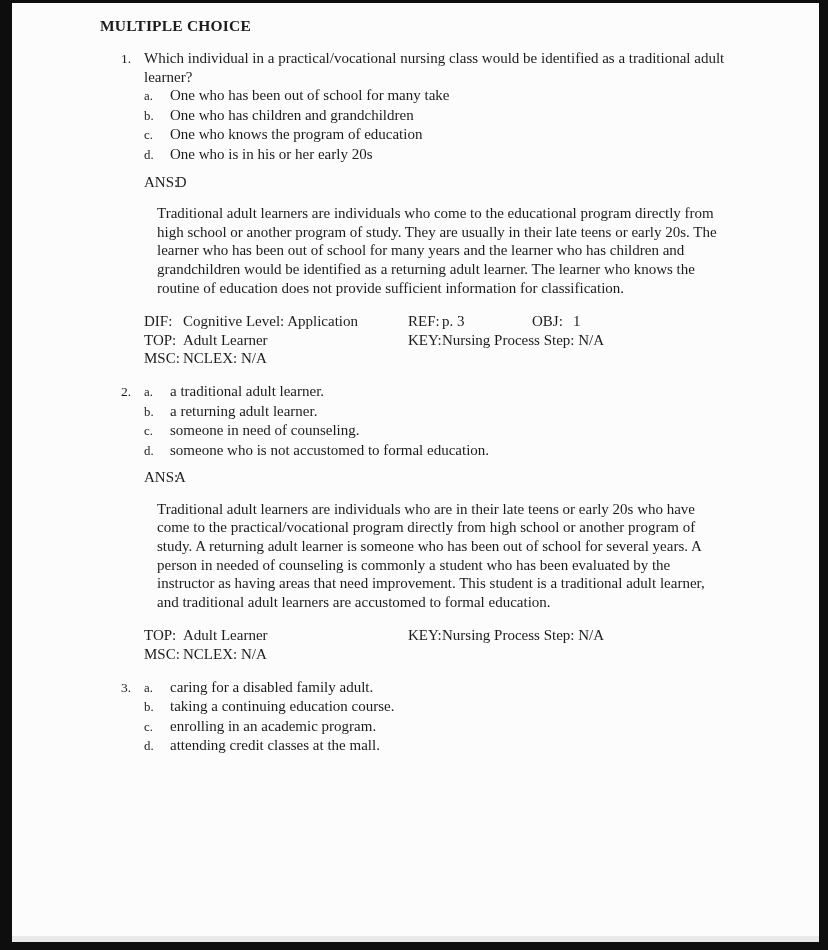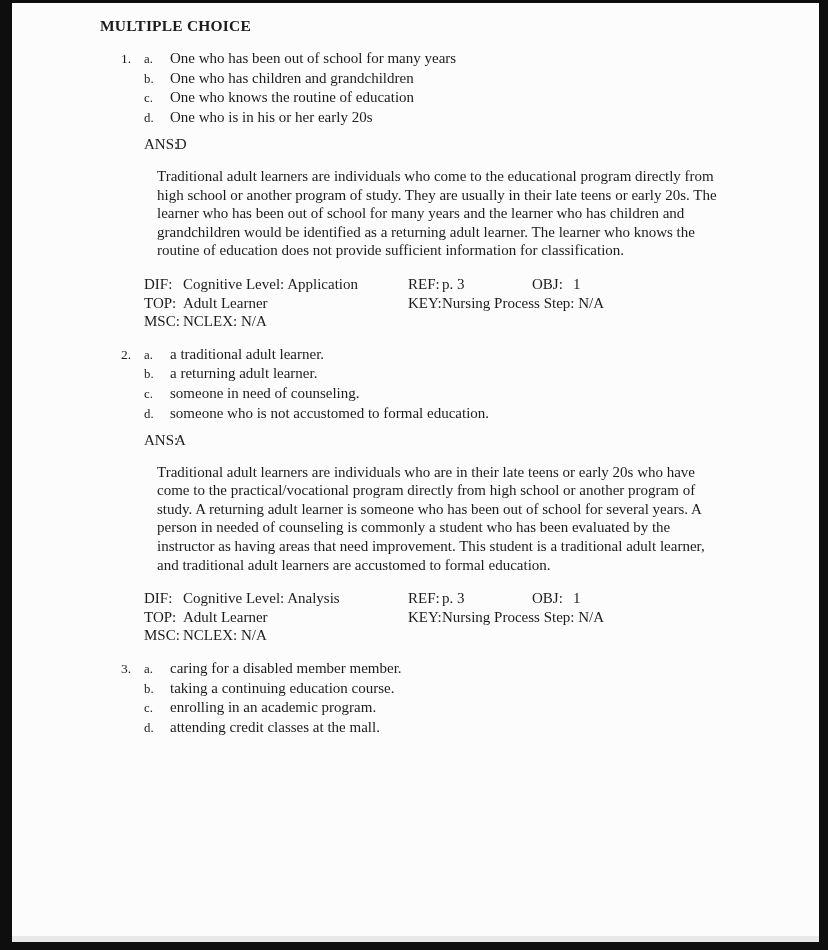--- a/index.html
+++ b/index.html
@@ -87,32 +87,33 @@
 </style>
 </head>
 <body>
 
 <div class="page">
   <h2 class="section-title">MULTIPLE CHOICE</h2>
 
   <div class="question">
     <span class="q-num">1.</span>
     <div class="q-body">
+      <p class="stem">Which individual in a practical/vocational nursing class would be identified as a traditional adult learner?</p>
       <div class="options">
         <div class="option">
           <span class="opt-letter">a.</span>
-          <span class="opt-text">One who has been out of school for many years</span>
+          <span class="opt-text">One who has been out of school for many take</span>
         </div>
         <div class="option">
           <span class="opt-letter">b.</span>
           <span class="opt-text">One who has children and grandchildren</span>
         </div>
         <div class="option">
           <span class="opt-letter">c.</span>
-          <span class="opt-text">One who knows the routine of education</span>
+          <span class="opt-text">One who knows the program of education</span>
         </div>
         <div class="option">
           <span class="opt-letter">d.</span>
           <span class="opt-text">One who is in his or her early 20s</span>
         </div>
       </div>
       <div class="ans-line">
         <span class="ans-label">ANS:</span>
         <span>D</span>
       </div>
@@ -152,39 +153,36 @@
           <span class="opt-text">someone who is not accustomed to formal education.</span>
         </div>
       </div>
       <div class="ans-line">
         <span class="ans-label">ANS:</span>
         <span>A</span>
       </div>
       <p class="rationale">Traditional adult learners are individuals who are in their late teens or early 20s who have come to the practical/vocational program directly from high school or another program of study. A returning adult learner is someone who has been out of school for several years. A person in needed of counseling is commonly a student who has been evaluated by the instructor as having areas that need improvement. This student is a traditional adult learner, and traditional adult learners are accustomed to formal education.</p>
       <div class="meta">
         <div class="meta-row">
-          <span class="ml w39">DIF:</span><span class="mv w225">Cognitive Level: Analysis</span><span class="ml w34">REF:</span><span class="mv w90">p. 3</span><span class="ml w41">OBJ:</span><span class="mv">1</span>
-        </div>
-        <div class="meta-row">
           <span class="ml w39">TOP:</span><span class="mv w225">Adult Learner</span><span class="ml w34">KEY:</span><span class="mv">Nursing Process Step: N/A</span>
         </div>
         <div class="meta-row">
           <span class="ml w39">MSC:</span><span class="mv">NCLEX: N/A</span>
         </div>
       </div>
     </div>
   </div>
 
   <div class="question">
     <span class="q-num">3.</span>
     <div class="q-body">
       <div class="options">
         <div class="option">
           <span class="opt-letter">a.</span>
-          <span class="opt-text">caring for a disabled member member.</span>
+          <span class="opt-text">caring for a disabled family adult.</span>
         </div>
         <div class="option">
           <span class="opt-letter">b.</span>
           <span class="opt-text">taking a continuing education course.</span>
         </div>
         <div class="option">
           <span class="opt-letter">c.</span>
           <span class="opt-text">enrolling in an academic program.</span>
         </div>
         <div class="option">

